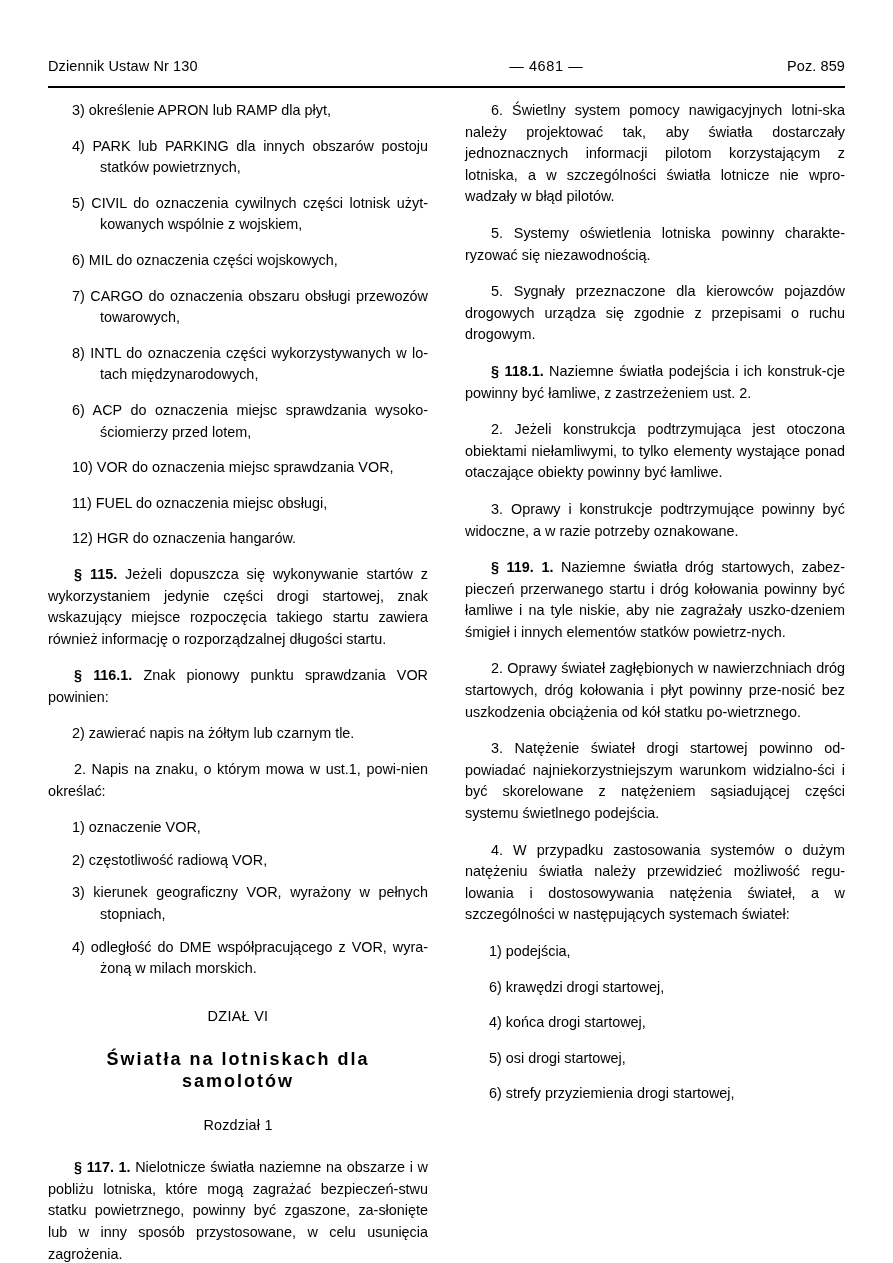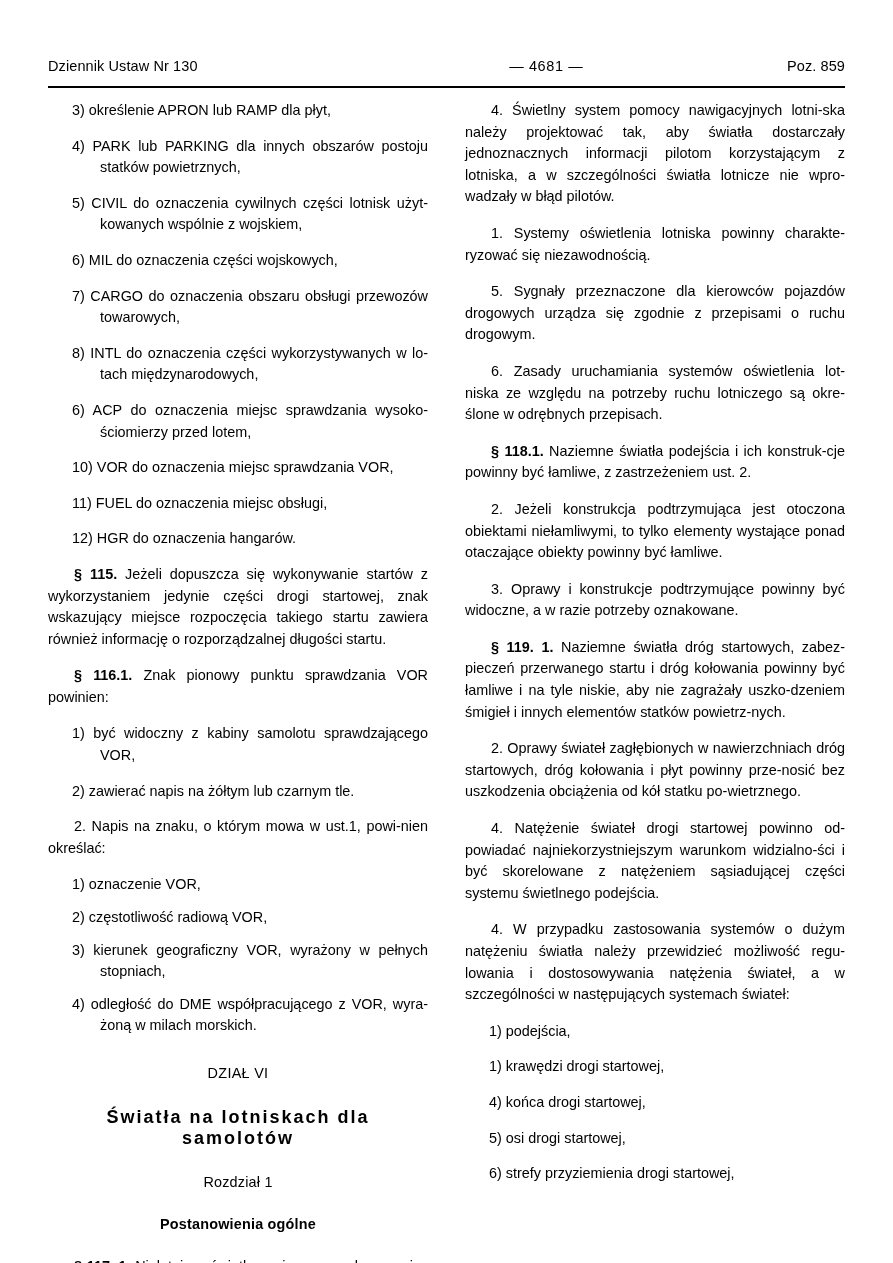--- a/index.html
+++ b/index.html
@@ -142,57 +142,54 @@
       <div class="item">8) INTL do oznaczenia części wykorzystywanych w lo-​tach międzynarodowych,</div>
       <div class="item">6) ACP do oznaczenia miejsc sprawdzania wysoko-​ściomierzy przed lotem,</div>
       <div class="item wide2 flush">10) VOR do oznaczenia miejsc sprawdzania VOR,</div>
       <div class="item wide2 flush">11) FUEL do oznaczenia miejsc obsługi,</div>
       <div class="item wide2 flush">12) HGR do oznaczenia hangarów.</div>
 
       <p class="para"><span class="sym">§ 115.</span> Jeżeli dopuszcza się wykonywanie startów z wykorzystaniem jedynie części drogi startowej, znak wskazujący miejsce rozpoczęcia takiego startu zawiera również informację o rozporządzalnej długości startu.</p>
 
       <p class="para"><span class="sym">§ 116.1.</span> Znak pionowy punktu sprawdzania VOR powinien:</p>
 
-      <div class="item">1) być widoczny z kabiny samolotu sprawdzającego VOR,</div>
       <div class="item flush">2) zawierać napis na żółtym lub czarnym tle.</div>
 
       <p class="para">2. Napis na znaku, o którym mowa w ust.1, powi-​nien określać:</p>
 
       <div class="item narrow flush">1) oznaczenie VOR,</div>
       <div class="item narrow flush">2) częstotliwość radiową VOR,</div>
       <div class="item narrow">3) kierunek geograficzny VOR, wyrażony w pełnych stopniach,</div>
       <div class="item narrow">4) odległość do DME współpracującego z VOR, wyra-​żoną w milach morskich.</div>
 
       <div class="heading-block">
         <div class="h-dzial">DZIAŁ VI</div>
         <div class="h-title">Światła na lotniskach dla samolotów</div>
         <div class="h-rozdzial">Rozdział 1</div>
-        <div class="h-sub">Postanowienia ogólne</div>
       </div>
 
       <p class="para"><span class="sym">§ 117. 1.</span> Nielotnicze światła naziemne na obszarze i w pobliżu lotniska, które mogą zagrażać bezpieczeń-​stwu statku powietrznego, powinny być zgaszone, za-​słonięte lub w inny sposób przystosowane, w celu usunięcia zagrożenia.</p>
 
     </div>
 
     <div class="col">
 
-      <p class="para">4. Świetlny system pomocy nawigacyjnych lotni-​ska należy projektować tak, aby światła dostarczały jednoznacznych informacji pilotom korzystającym z lotniska, a w szczególności światła lotnicze nie wpro-​wadzały w błąd pilotów.</p>
-      <p class="para">1. Systemy oświetlenia lotniska powinny charakte-​ryzować się niezawodnością.</p>
+      <p class="para">6. Świetlny system pomocy nawigacyjnych lotni-​ska należy projektować tak, aby światła dostarczały jednoznacznych informacji pilotom korzystającym z lotniska, a w szczególności światła lotnicze nie wpro-​wadzały w błąd pilotów.</p>
+      <p class="para">5. Systemy oświetlenia lotniska powinny charakte-​ryzować się niezawodnością.</p>
       <p class="para">5. Sygnały przeznaczone dla kierowców pojazdów drogowych urządza się zgodnie z przepisami o ruchu drogowym.</p>
-      <p class="para">6. Zasady uruchamiania systemów oświetlenia lot-​niska ze względu na potrzeby ruchu lotniczego są okre-​ślone w odrębnych przepisach.</p>
       <p class="para"><span class="sym">§ 118.1.</span> Naziemne światła podejścia i ich konstruk-​cje powinny być łamliwe, z zastrzeżeniem ust. 2.</p>
       <p class="para">2. Jeżeli konstrukcja podtrzymująca jest otoczona obiektami niełamliwymi, to tylko elementy wystające ponad otaczające obiekty powinny być łamliwe.</p>
       <p class="para">3. Oprawy i konstrukcje podtrzymujące powinny być widoczne, a w razie potrzeby oznakowane.</p>
       <p class="para"><span class="sym">§ 119. 1.</span> Naziemne światła dróg startowych, zabez-​pieczeń przerwanego startu i dróg kołowania powinny być łamliwe i na tyle niskie, aby nie zagrażały uszko-​dzeniem śmigieł i innych elementów statków powietrz-​nych.</p>
       <p class="para">2. Oprawy świateł zagłębionych w nawierzchniach dróg startowych, dróg kołowania i płyt powinny prze-​nosić bez uszkodzenia obciążenia od kół statku po-​wietrznego.</p>
-      <p class="para">4. Natężenie świateł drogi startowej powinno od-​powiadać najniekorzystniejszym warunkom widzialno-​ści i być skorelowane z natężeniem sąsiadującej części systemu świetlnego podejścia.</p>
+      <p class="para">3. Natężenie świateł drogi startowej powinno od-​powiadać najniekorzystniejszym warunkom widzialno-​ści i być skorelowane z natężeniem sąsiadującej części systemu świetlnego podejścia.</p>
       <p class="para">4. W przypadku zastosowania systemów o dużym natężeniu światła należy przewidzieć możliwość regu-​lowania i dostosowywania natężenia świateł, a w szczególności w następujących systemach świateł:</p>
 
       <div class="item flush">1) podejścia,</div>
-      <div class="item flush">1) krawędzi drogi startowej,</div>
+      <div class="item flush">6) krawędzi drogi startowej,</div>
       <div class="item flush">4) końca drogi startowej,</div>
       <div class="item flush">5) osi drogi startowej,</div>
       <div class="item flush">6) strefy przyziemienia drogi startowej,</div>
 
     </div>
 
   </div>
 </div>
 
 </body></html>

